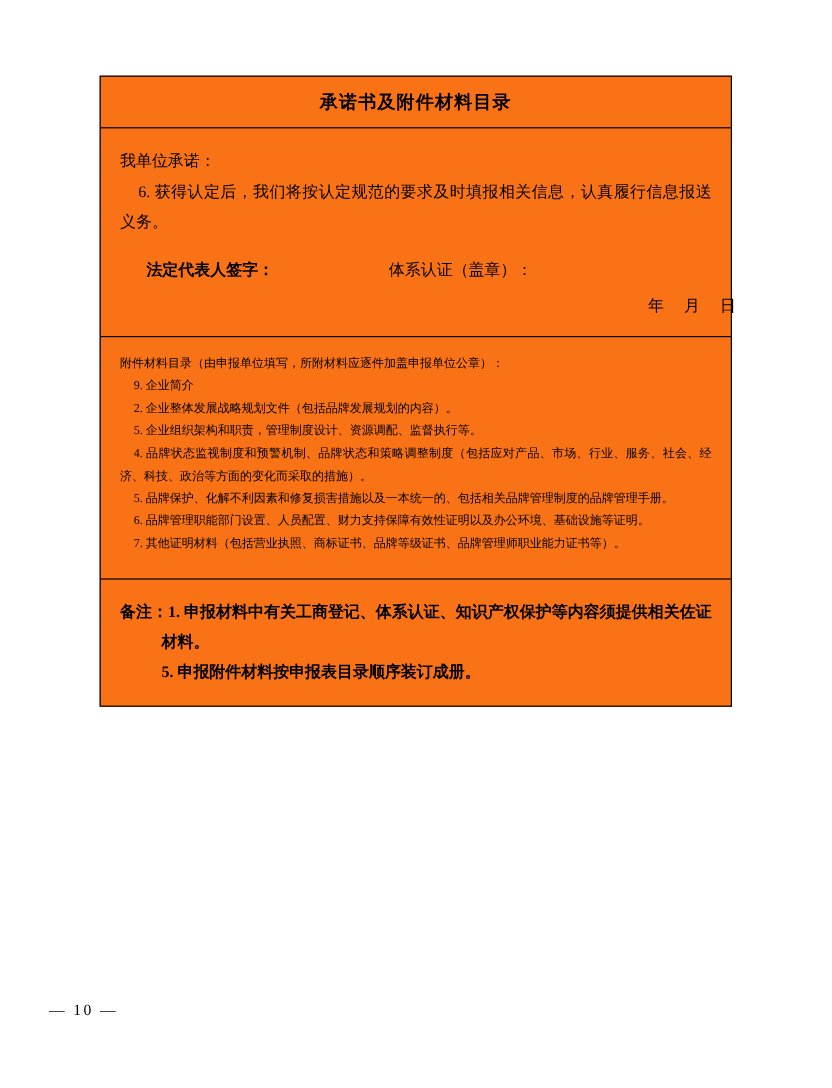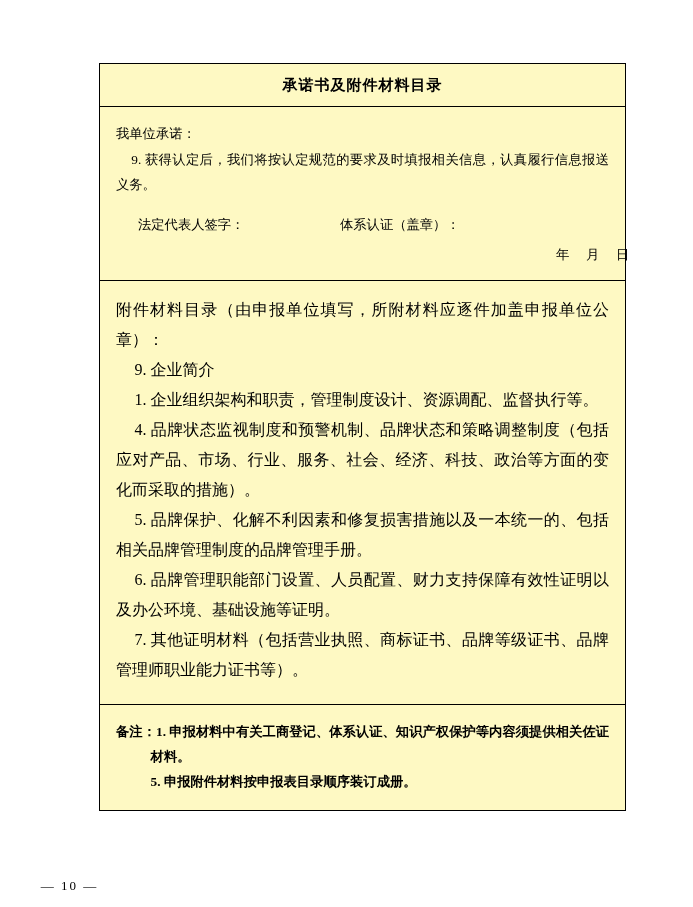--- a/index.html
+++ b/index.html
@@ -22,22 +22,21 @@
     width: 693px;
     height: 907px;
   }
   .doc-table {
     position: absolute;
     left: 83px;
     top: 63px;
     width: 527px;
     border: 1.5px solid #000;
     box-sizing: border-box;
-    background: #fef9c3;
-    margin-left: 16px;
+    background: #f97316;
   }
   .section {
     border-bottom: 1.5px solid #000;
     box-sizing: border-box;
   }
   .section:last-child {
     border-bottom: none;
   }
   .title-cell {
     text-align: center;
@@ -64,39 +63,40 @@
   .sig-row {
     margin-top: 14px;
     position: relative;
     height: 22px;
     font-size: 13.3px;
   }
   .sig-left {
     position: absolute;
     left: 22px;
     top: 0;
+    font-weight: bold;
   }
   .sig-right {
     position: absolute;
     left: 224px;
     top: 0;
   }
   .date-row {
     margin-top: 8px;
     position: relative;
     height: 22px;
     font-size: 13.3px;
   }
   .date-y { position: absolute; left: 440px; top: 0; }
   .date-m { position: absolute; left: 470px; top: 0; }
   .date-d { position: absolute; left: 500px; top: 0; }
 
   .attach-cell {
     padding: 14px 16px 18px 16px;
-    font-size: 16px;
+    font-size: 10px;
     line-height: 1.88;
   }
   .attach-cell p {
     margin: 0;
     text-align: justify;
     text-justify: inter-ideograph;
   }
   .note-cell {
     padding: 14px 16px 16px 16px;
     font-size: 13.3px;
@@ -111,21 +111,21 @@
     padding-left: 2.6em;
     text-indent: -2.6em;
   }
   .note-sub {
     padding-left: 3.9em;
     text-indent: -1.3em;
   }
   .page-number {
     position: absolute;
     left: 0;
-    top: 878px;
+    top: 834px;
     width: 579px;
     text-align: center;
     font-size: 13px;
     letter-spacing: 2px;
   }
   .pn-inner {
     display: inline-block;
     margin-left: -440px;
   }
 </style>
@@ -136,38 +136,39 @@
 
   <div class="doc-table">
 
     <div class="section">
       <div class="title-cell">承诺书及附件材料目录</div>
     </div>
 
     <div class="section">
       <div class="body-cell">
         <p class="indent-0">我单位承诺：</p>
-        <p class="indent-1">9. 获得认定后，我们将按认定规范的要求及时填报相关信息，认真履行信息报送义务。</p>
+        <p class="indent-1">6. 获得认定后，我们将按认定规范的要求及时填报相关信息，认真履行信息报送义务。</p>
         <div class="sig-row">
           <span class="sig-left">法定代表人签字：</span>
           <span class="sig-right">体系认证（盖章）：</span>
         </div>
         <div class="date-row">
           <span class="date-y">年</span>
           <span class="date-m">月</span>
           <span class="date-d">日</span>
         </div>
       </div>
     </div>
 
     <div class="section">
       <div class="attach-cell">
         <p class="indent-0">附件材料目录（由申报单位填写，所附材料应逐件加盖申报单位公章）：</p>
         <p class="indent-1">9. 企业简介</p>
-        <p class="indent-1">1. 企业组织架构和职责，管理制度设计、资源调配、监督执行等。</p>
+        <p class="indent-1">2. 企业整体发展战略规划文件（包括品牌发展规划的内容）。</p>
+        <p class="indent-1">5. 企业组织架构和职责，管理制度设计、资源调配、监督执行等。</p>
         <p class="indent-1">4. 品牌状态监视制度和预警机制、品牌状态和策略调整制度（包括应对产品、市场、行业、服务、社会、经济、科技、政治等方面的变化而采取的措施）。</p>
         <p class="indent-1">5. 品牌保护、化解不利因素和修复损害措施以及一本统一的、包括相关品牌管理制度的品牌管理手册。</p>
         <p class="indent-1">6. 品牌管理职能部门设置、人员配置、财力支持保障有效性证明以及办公环境、基础设施等证明。</p>
         <p class="indent-1">7. 其他证明材料（包括营业执照、商标证书、品牌等级证书、品牌管理师职业能力证书等）。</p>
       </div>
     </div>
 
     <div class="section">
       <div class="note-cell">
         <p class="note-hang"><span>备注：</span><span>1. 申报材料中有关工商登记、体系认证、知识产权保护等内容须提供相关佐证材料。</span></p>

